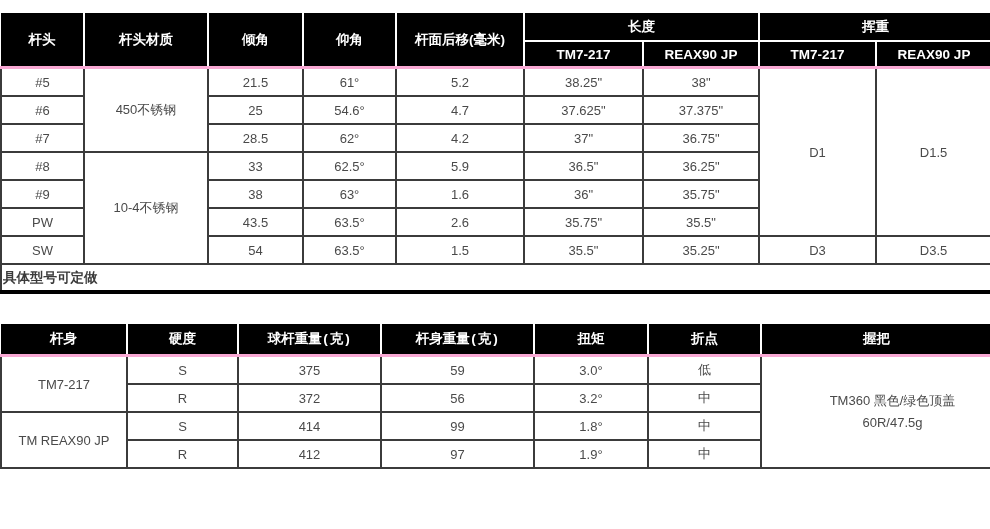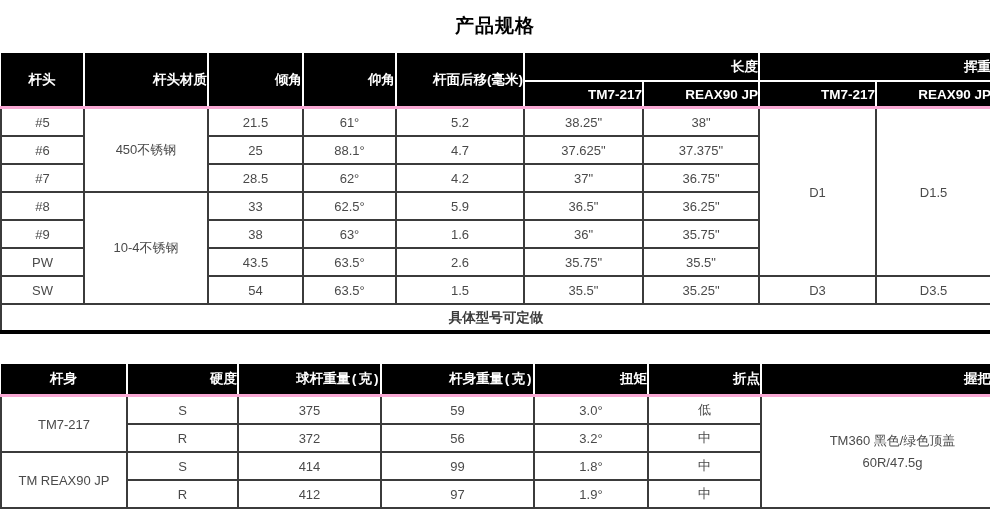--- a/index.html
+++ b/index.html
@@ -18,49 +18,48 @@
     width:990px; table-layout:fixed; border-collapse:collapse;
     font-size:13px;
   }
   table.spec1 { margin-top:13px; }
   
   th.bk {
     background:#000; color:#fff; font-weight:bold; font-size:13.5px;
     padding:0; text-align:center; vertical-align:middle;
     border:none;
   }
-  th.bk.sep { border-left:2px solid #fff;text-align:right; }
+  th.bk.sep { border-left:2px solid #fff; }
   th.bk.grp { border-bottom:2px solid #fff; height:27px; }
   th.bk.subrow { height:24px; }
   th.bk.botgap { border-bottom:3px solid #f9a8d4; }
   tr.hrow1 th.bk { height:27px; }
   
   td.c {
     border:2px solid #3b3b3b;
     text-align:center; vertical-align:middle;
     height:26px; padding:0; color:#4a4a4a; font-size:13px;
     background:#fff;
   }
   td.note {
     border-top:2px solid #3b3b3b; border-bottom:4px solid #000;
     border-left:2px solid #3b3b3b; border-right:2px solid #3b3b3b;
-    height:23px; text-align:center; vertical-align:middle;
+    height:23px; text-align:left; vertical-align:middle;
     font-weight:bold; color:#3b3b3b; font-size:13.5px;
   }
   .gap30 { height:30px; }
   th.bk.t2 { height:30px;font-family:Liberation Mono, monospace; }
   td.grip { line-height:22px;padding-left:33px; }
   td.grip div { white-space:nowrap; }
 </style>
 </head>
 <body>
 
 <div class="page">
 
-  <div class="title">产品规格</div>
 
   <table class="spec spec1">
     <colgroup>
       <col style="width:83px">
         <col style="width:124px">
         <col style="width:95px">
       <col style="width:93px">
         <col style="width:128px">
         <col style="width:119px">
       <col style="width:116px">
@@ -92,21 +91,21 @@
         <td class="c">61°</td>
         <td class="c">5.2</td>
         <td class="c">38.25"</td>
         <td class="c">38"</td>
         <td class="c" rowspan="6">D1</td>
         <td class="c" rowspan="6">D1.5</td>
       </tr>
       <tr>
         <td class="c">#6</td>
         <td class="c">25</td>
-        <td class="c">88.1°</td>
+        <td class="c">54.6°</td>
         <td class="c">4.7</td>
         <td class="c">37.625"</td>
         <td class="c">37.375"</td>
       </tr>
       <tr>
         <td class="c">#7</td>
         <td class="c">28.5</td>
         <td class="c">62°</td>
         <td class="c">4.2</td>
         <td class="c">37"</td>

